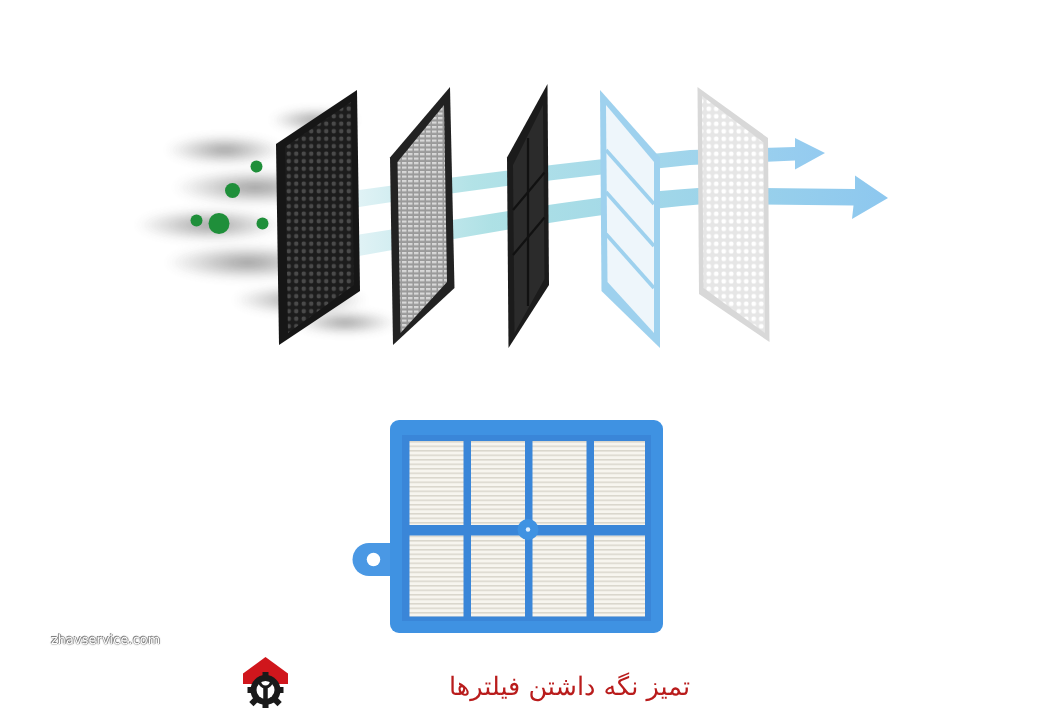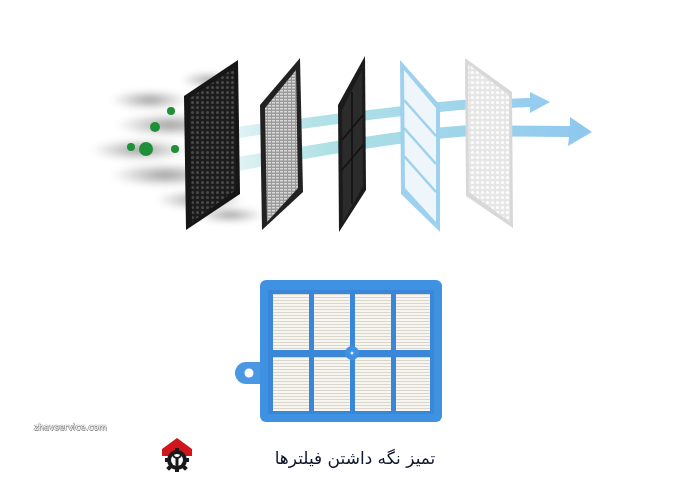--- a/index.html
+++ b/index.html
@@ -1,21 +1,21 @@
 <!DOCTYPE html>
 <html><head>
 <meta charset="utf-8">
 <style>
   html, body { margin: 0; padding: 0; background: #ffffff; }
   body { width: 693px; height: 480px; position: relative; overflow: hidden; font-family: "DejaVu Sans", sans-serif; }
   .scene { position: absolute; left: 0; top: 0; width: 693px; height: 480px; }
   .caption {
     position: absolute; left: 250px; top: 444px; width: 210px; height: 28px;
-    font-family: "DejaVu Sans", sans-serif; font-size: 17px; color: #0f172a;
-    direction: rtl; text-align: center; line-height: 28px;
+    font-family: "DejaVu Sans", sans-serif; font-size: 17px; color: #b91c1c;
+    direction: rtl; line-height: 28px;
   }
   .watermark {
     position: absolute; left: 34px; top: 422px; width: 90px; height: 12px;
     font-family: "DejaVu Sans", sans-serif; font-size: 8.5px; font-weight: normal;
     color: #ffffff; letter-spacing: 0.1px;
     text-shadow: 0 0 1px #777, 0 0 1px #777, 0.5px 0.5px 0 #888, -0.5px -0.5px 0 #888;
   }
 </style>
 </head>
 <body>

